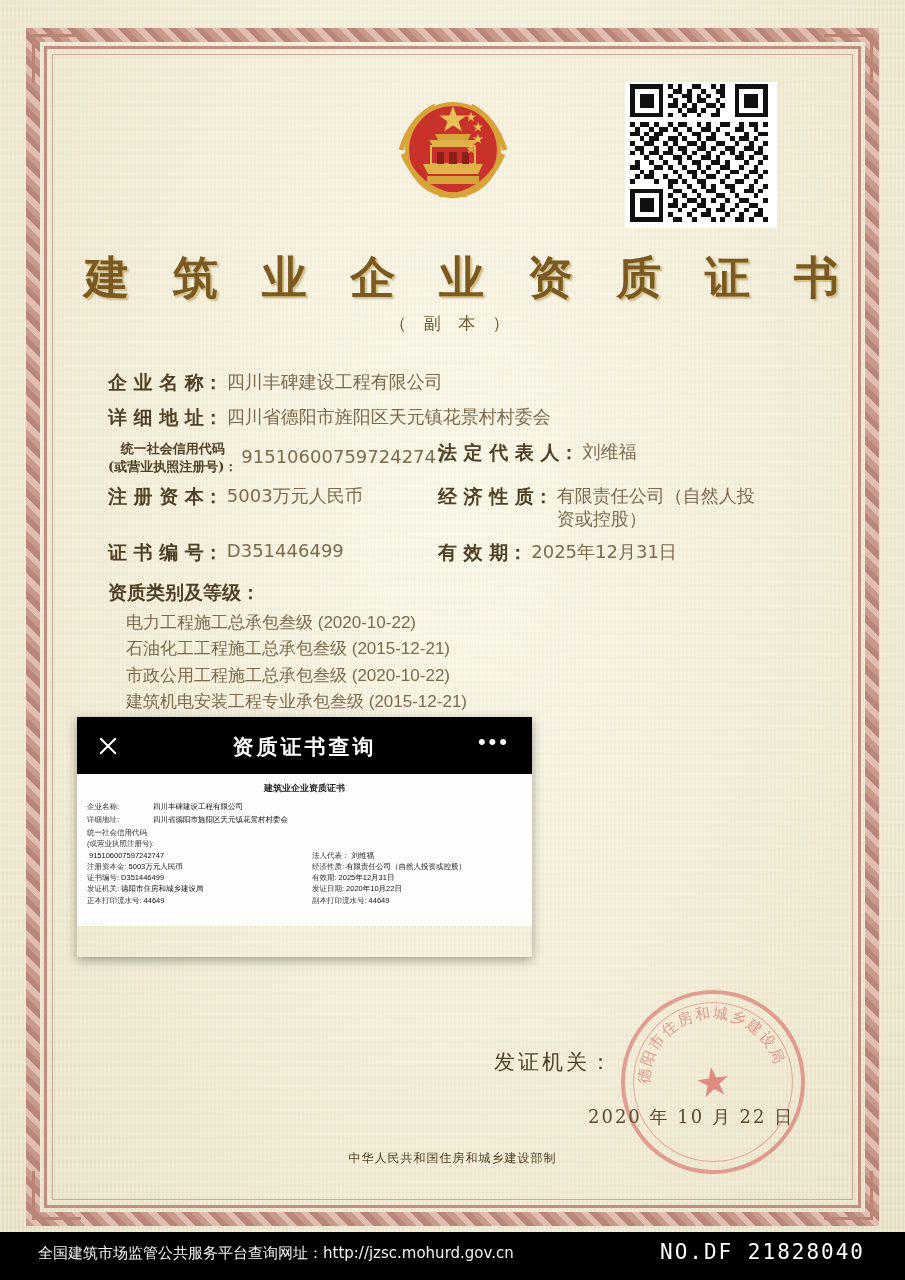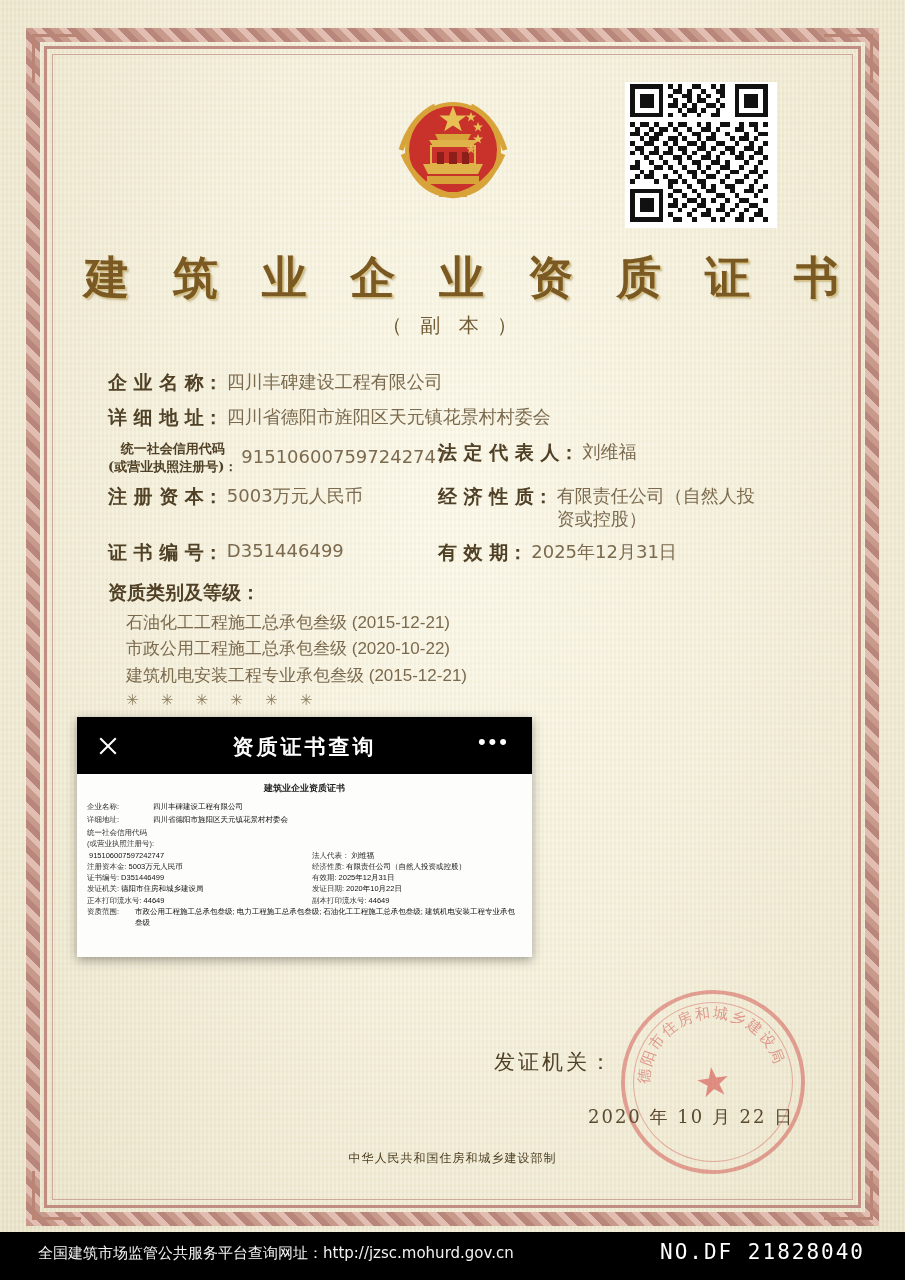--- a/index.html
+++ b/index.html
@@ -61,21 +61,21 @@
   .main-title{
     position:absolute;left:0;right:0;top:248px;text-align:center;
     font-family:"DejaVu Serif","Liberation Serif",serif;
     font-size:45px;font-weight:bold;letter-spacing:14px;
     color:#7a5a22;
     text-shadow:1px 1px 0 #d9c27e, 2px 2px 2px rgba(120,90,30,.35);
     margin-left:32px;
   }
   .sub-title{
     position:absolute;left:0;right:0;top:312px;text-align:center;
-    font-size:20px;letter-spacing:6px;color:#6f5a33;
+    font-size:17px;letter-spacing:6px;color:#6f5a33;
     font-family:"DejaVu Serif","Liberation Serif",serif;
   }
 
   
   .fields{position:absolute;left:108px;top:370px;width:700px;color:#5c4a2e;}
   .row{display:flex;align-items:flex-start;margin-bottom:9px;}
   .lbl{
     font-family:"DejaVu Serif","Liberation Serif",serif;
     font-size:19px;font-weight:bold;color:#4f4026;white-space:nowrap;
   }
@@ -164,21 +164,21 @@
   }
   .ov-close:before,.ov-close:after{
     content:"";position:absolute;left:0;top:10px;width:22px;height:2px;background:#fff;
   }
   .ov-close:before{transform:rotate(45deg);}
   .ov-close:after{transform:rotate(-45deg);}
   .ov-more{
     position:absolute;right:22px;top:20px;color:#fff;font-size:22px;letter-spacing:3px;line-height:10px;
   }
   .ov-body{
-    background:#fdfdfb;height:183px;padding:6px 10px 0 10px;box-sizing:border-box;
+    background:#fdfdfb;height:152px;padding:6px 10px 0 10px;box-sizing:border-box;
     color:#222;font-size:7.5px;line-height:1.5;
   }
   .ov-doc-title{text-align:center;font-size:9px;font-weight:bold;margin:2px 0 5px;}
   .ov-row{display:flex;border-bottom:0px;margin-bottom:2px;gap:32px;}
   .ov-k{color:#333;white-space:nowrap;}
   .ov-v{color:#111;margin-left:2px;}
   .ov-half{display:flex;}
   .ov-half > div{flex:1;display:flex;}
   .ov-scope{display:flex;}
   .ov-scope .ov-k{width:46px;}
@@ -496,20 +496,21 @@
         <span class="val">D351446499</span>
       </div>
       <div class="col-b">
         <span class="lbl">有  效  期：</span>
         <span class="val">2025年12月31日</span>
       </div>
     </div>
 
     <div class="qual-title">资质类别及等级：</div>
     <div class="qual-list">
+      <div class="qual-item">电力工程施工总承包叁级 (2020-10-22)</div>
       <div class="qual-item">石油化工工程施工总承包叁级 (2015-12-21)</div>
       <div class="qual-item">市政公用工程施工总承包叁级 (2020-10-22)</div>
       <div class="qual-item">建筑机电安装工程专业承包叁级 (2015-12-21)</div>
     </div>
     <div class="stars">✳ ✳ ✳ ✳ ✳ ✳</div>
   </div>
 
   <div class="seal">
     <div class="ring"></div>
     <svg class="arc" viewBox="0 0 176 176">
@@ -592,24 +593,20 @@
         <div style="flex:0 0 225px;">
           <span class="ov-k">正本打印流水号:</span>
           <span class="ov-v">44649</span>
         </div>
         <div style="flex:1;">
           <span class="ov-k">副本打印流水号:</span>
           <span class="ov-v">44649</span>
         </div>
       </div>
 
-      <div class="ov-scope">
-        <span class="ov-k">资质范围:</span>
-        <span class="ov-v">市政公用工程施工总承包叁级; 电力工程施工总承包叁级; 石油化工工程施工总承包叁级; 建筑机电安装工程专业承包叁级</span>
-      </div>
     </div>
   </div>
 
   <div class="footer">
     <div class="footer-left">全国建筑市场监管公共服务平台查询网址：http://jzsc.mohurd.gov.cn</div>
     <div class="footer-right">NO.DF 21828040</div>
   </div>
 </div>
 
 </body></html>

